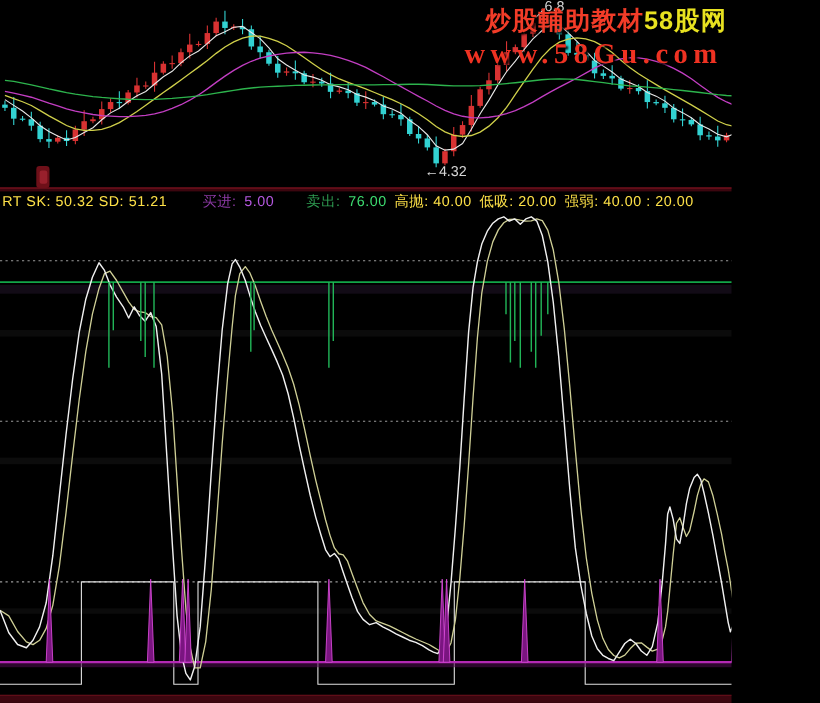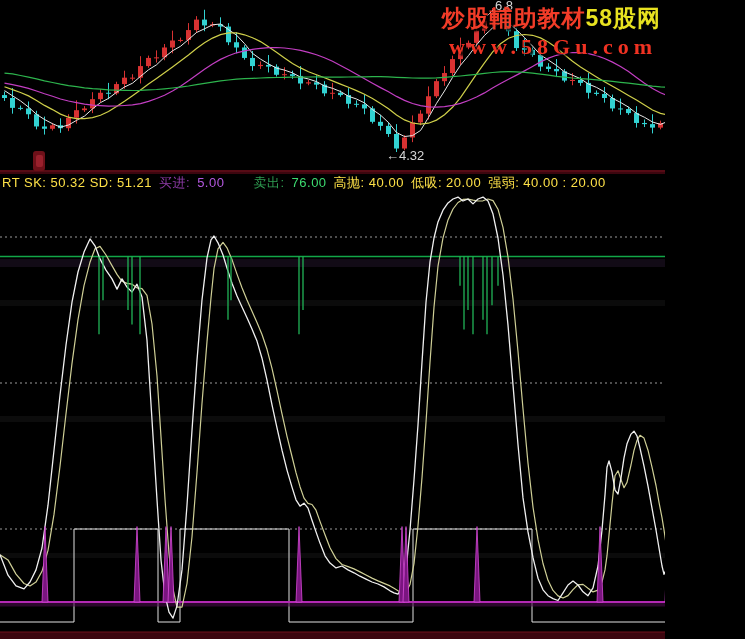--- a/index.html
+++ b/index.html
@@ -4,26 +4,26 @@
 <style>
   html,body{margin:0;padding:0;background:#000;}
   #stage{position:relative;width:665px;height:639px;background:#000;overflow:hidden;
          font-family:"Liberation Sans",sans-serif;}
   #scene{position:absolute;left:0;top:0;}
   .abs{position:absolute;white-space:nowrap;}
   #price-high-label{left:495px;top:-2px;font-size:13px;color:#d6d6d6;}
   #price-low-label{left:386px;top:148px;font-size:13px;color:#d6d6d6;}
   #param-line{left:2px;top:174px;font-size:13px;letter-spacing:0.5px;color:#c8c8c8;}
   #param-line span{margin-right:7px;}
-  .pg{color:#fde047;} .pm1{color:#8e3aa6;} .pm2{color:#b558e0;text-align:right;}
+  .pg{color:#fde047;} .pm1{color:#8e3aa6;margin-left:25px;} .pm2{color:#b558e0;text-align:right;}
   .pg1{color:#2f9e52;margin-left:22px;} .pg2{color:#3ddb70;}
   #wm1{right:4px;top:3px;font-size:23px;font-weight:bold;letter-spacing:1px;
        text-shadow:2px 2px 2px #000;}
   #wm1 .red{color:#f23c28;} #wm1 .yel{color:#e8e220;}
-  #wm2{right:8px;top:34px;font-size:22px;font-weight:bold;color:#ef3222;
+  #wm2{right:8px;top:34px;font-size:26px;font-weight:bold;color:#ef3222;
        font-family:"Liberation Serif",serif;letter-spacing:5px;text-shadow:2px 2px 2px #000;}
   #logo{left:538px;top:571px;width:205px;height:66px;background:rgba(3,2,3,0.80);
         border-radius:8px;}
   #flower{position:absolute;left:4px;top:2px;}
   #logo-name{position:absolute;left:66px;top:5px;font-size:24px;font-weight:bold;color:#d92b1c;
        letter-spacing:1px;
        text-shadow:-1px -1px 0 #000,1px -1px 0 #000,-1px 1px 0 #000,1px 1px 0 #000,2px 2px 3px #000;}
   #logo-url{position:absolute;left:70px;top:35px;font-size:20px;font-weight:bold;font-style:italic;
        color:#f2a41c;
        text-shadow:-1px -1px 0 #000,1px -1px 0 #000,-1px 1px 0 #000,1px 1px 0 #000,2px 2px 3px #000;}

